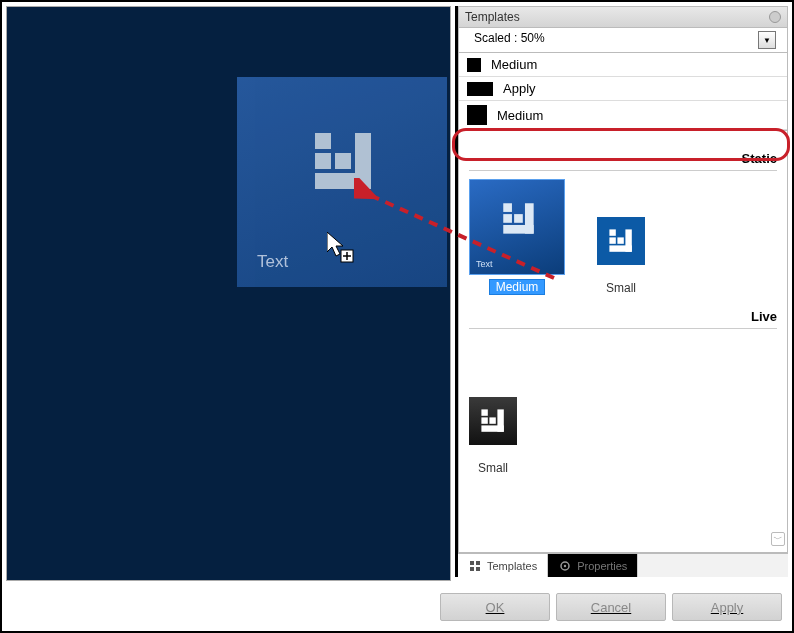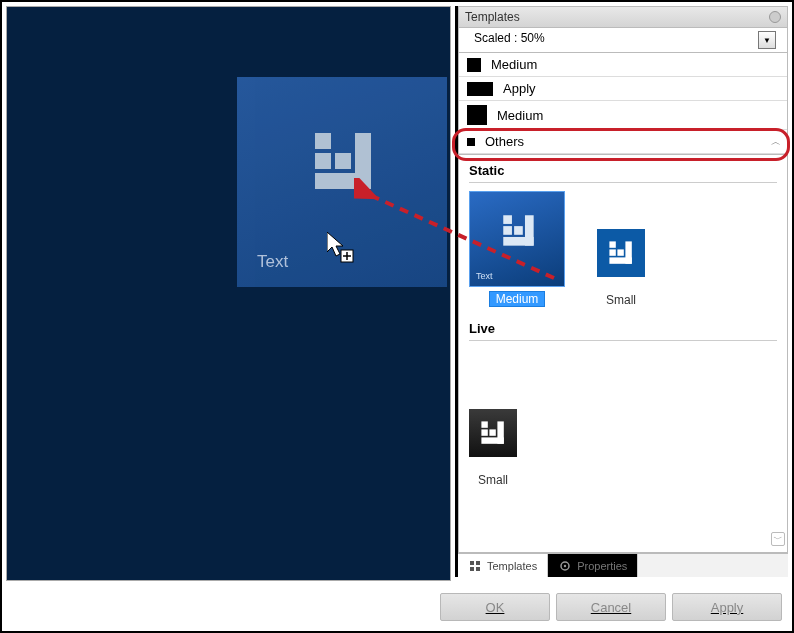--- a/index.html
+++ b/index.html
@@ -55,22 +55,23 @@
   .cat-row.medium .swatch { width: 14px; height: 14px; }
   .cat-row.wide .swatch { width: 26px; height: 14px; }
   .cat-row.large .swatch { width: 20px; height: 20px; }
   .cat-row.others .swatch { width: 8px; height: 8px; }
   .cat-row .expander { position: absolute; right: 6px; font-size: 10px; color: #555; }
   .others-highlight {
     position: absolute; border: 3px solid #c8202a; border-radius: 14px;
     left: 450px; top: 126px; width: 338px; height: 33px; z-index: 40; pointer-events: none;
   }
   .content-section {
-    border: 1px solid #bbb; border-top: none; flex: 1; padding: 8px 10px; background: #fff; position: relative;
+    border: 1px solid #bbb; border-top: none; flex: 1; padding: 20px 10px; background: #fff; position: relative;
     overflow: hidden;
+    text-align: right;
   }
   .section-title { font-size: 13px; font-weight: bold; border-bottom: 1px solid #ccc; padding-bottom: 4px; margin-bottom: 8px; }
   .tile-row { display: flex; align-items: flex-end; gap: 32px; margin-bottom: 14px; }
   .tile-item { display: flex; flex-direction: column; align-items: center; gap: 4px; }
   .tile-medium-preview {
     width: 96px; height: 96px; background: linear-gradient(160deg, #2a6bc4 0%, #0b3d7a 100%);
     border: 1px solid #5aa0ee; position: relative;
   }
   .tile-medium-preview .mini-icon { position: absolute; left: 30px; top: 20px; }
   .tile-medium-preview .mini-text { position: absolute; left: 6px; bottom: 5px; color: #cfe0f5; font-size: 9px; }
@@ -158,25 +159,20 @@
           <span class="swatch"></span>
           <span>Medium</span>
         </div>
         <div class="cat-row wide">
           <span class="swatch"></span>
           <span>Apply</span>
         </div>
         <div class="cat-row large">
           <span class="swatch"></span>
           <span>Medium</span>
-        </div>
-        <div class="cat-row others">
-          <span class="swatch"></span>
-          <span>Others</span>
-          <span class="expander">︿</span>
         </div>
       </div>
 
       <div class="content-section">
         <div class="section-title">Static</div>
         <div class="tile-row">
           <div class="tile-item">
             <div class="tile-medium-preview">
               <div class="mini-icon">
                 <svg width="38" height="38" viewBox="0 0 70 70">

